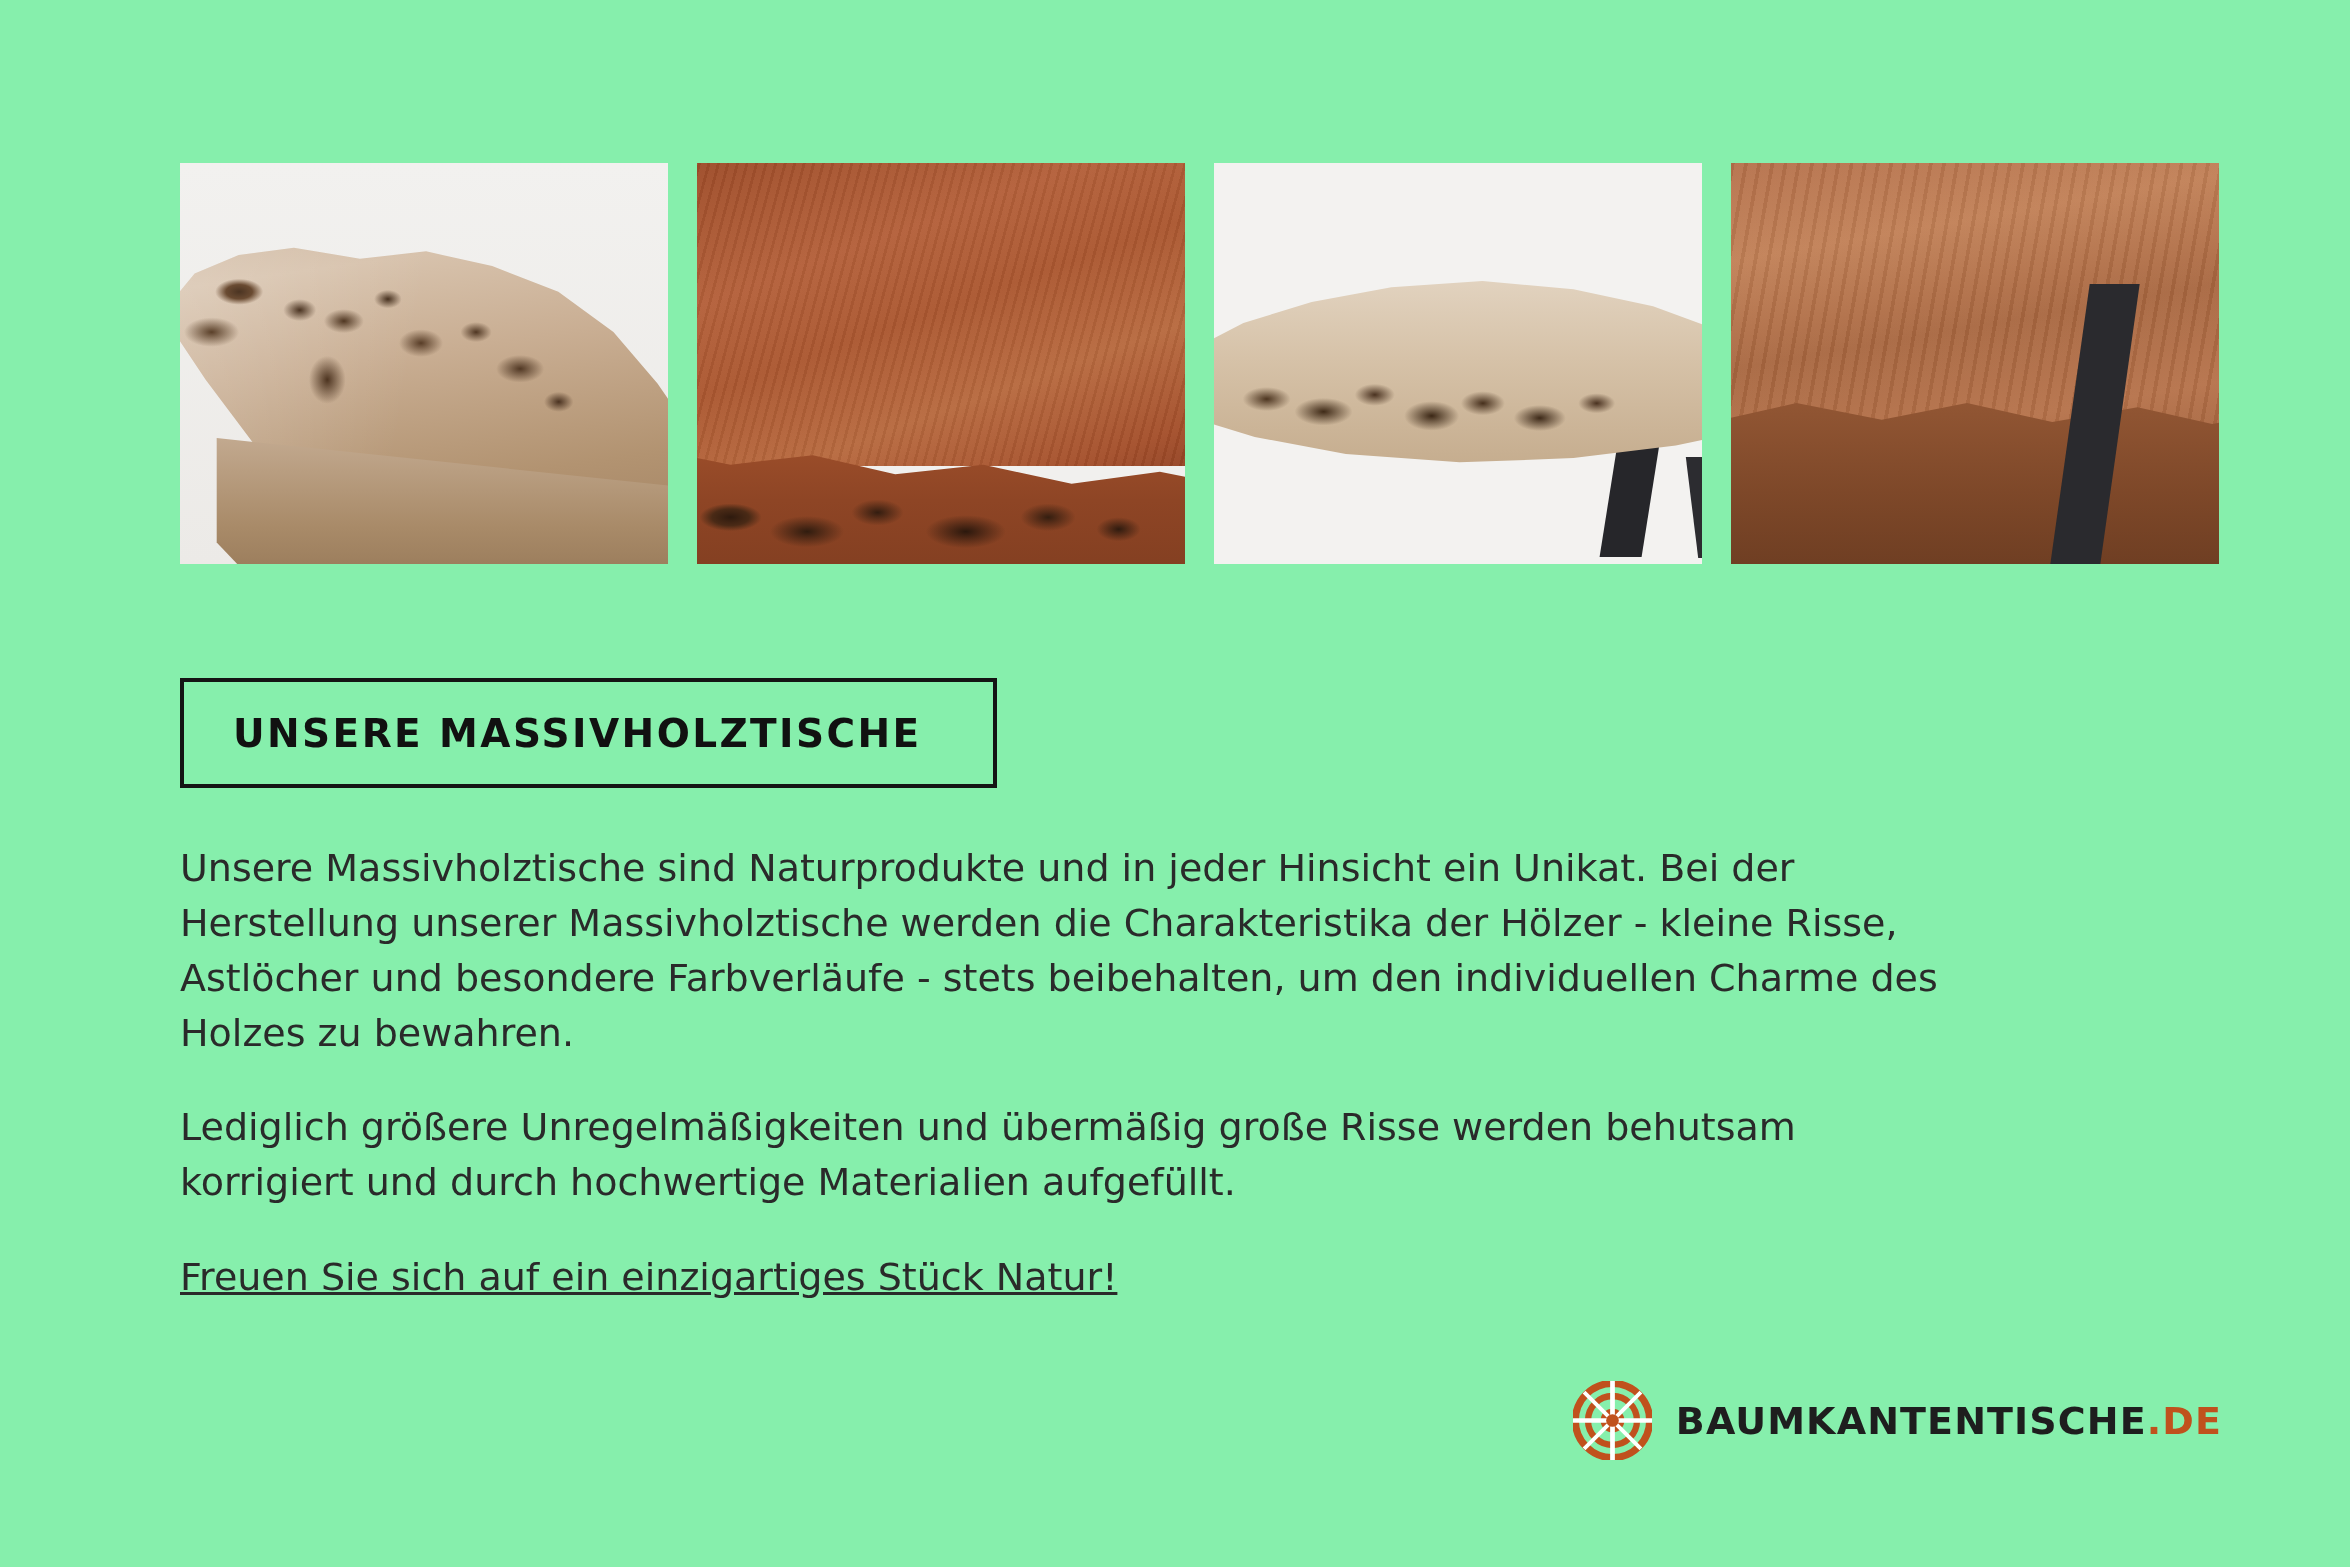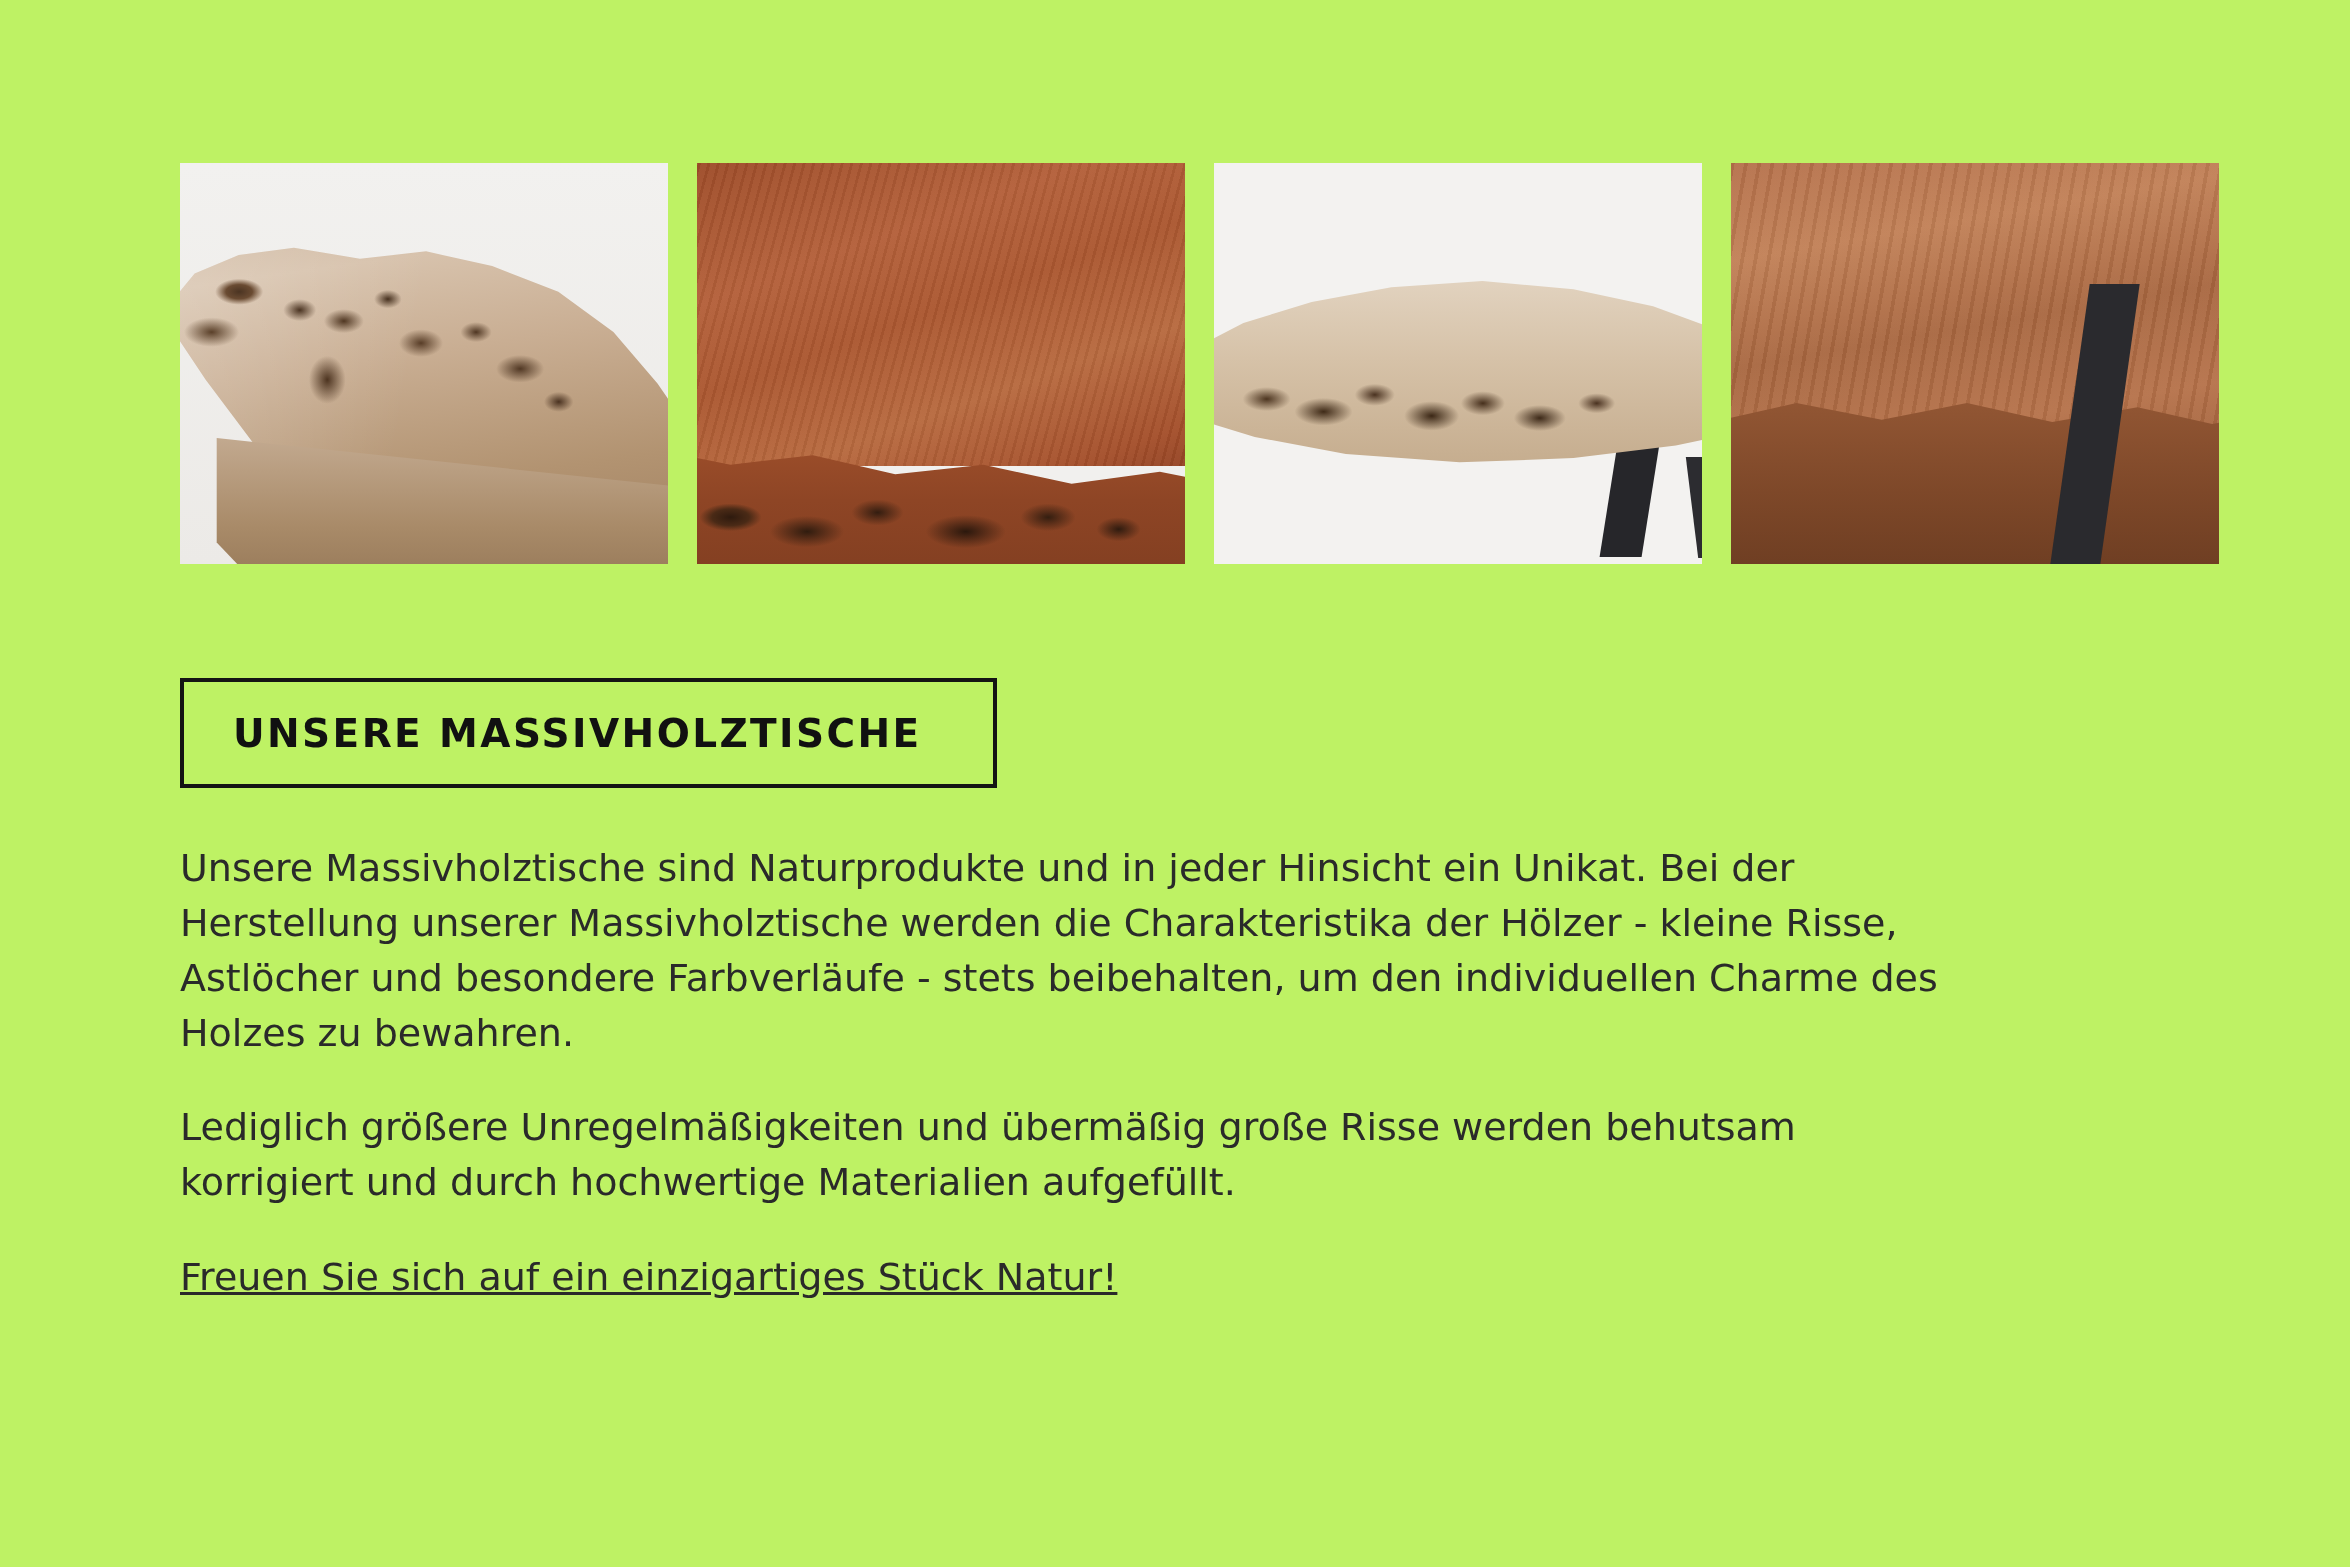--- a/index.html
+++ b/index.html
@@ -12,21 +12,21 @@
     height: 1568px;
     font-family: "DejaVu Sans", sans-serif;
     color: #1b1b1b;
     overflow: hidden;
     position: relative;
   }
 
   .page {
     position: absolute;
     inset: 0;
-    background: #bef264;
+    background: #86efac;
   }
 
   
   .gallery {
     position: absolute;
     left: 180px;
     top: 163px;
     width: 2048px;
     height: 401px;
     display: flex;
@@ -256,15 +256,30 @@
   <div class="heading-box">
     <h1>UNSERE MASSIVHOLZTISCHE</h1>
   </div>
 
   <div class="copy">
     <p>Unsere Massivholztische sind Naturprodukte und in jeder Hinsicht ein Unikat. Bei der Herstellung unserer Massivholztische werden die Charakteristika der Hölzer - kleine Risse, Astlöcher und besondere Farbverläufe - stets beibehalten, um den individuellen Charme des Holzes zu bewahren.</p>
     <p class="p-narrow">Lediglich größere Unregelmäßigkeiten und übermäßig große Risse werden behutsam korrigiert und durch hochwertige Materialien aufgefüllt.</p>
     <p>Freuen Sie sich auf ein einzigartiges Stück Natur!</p>
   </div>
 
+  <div class="brand">
+    <span class="brand-mark-wrap">
+      <svg class="brand-mark" viewBox="0 0 100 100" aria-hidden="true">
+        <circle cx="50" cy="50" r="47" fill="none" stroke="#c0511d" stroke-width="9"></circle>
+        <circle cx="50" cy="50" r="31" fill="none" stroke="#c0511d" stroke-width="8"></circle>
+        <circle cx="50" cy="50" r="15" fill="#c0511d"></circle>
+        <path d="M50 0 L50 100" stroke="#ffffff" stroke-width="6"></path>
+        <path d="M0 50 L100 50" stroke="#ffffff" stroke-width="6"></path>
+        <path d="M14 14 L86 86" stroke="#ffffff" stroke-width="5"></path>
+        <path d="M86 14 L14 86" stroke="#ffffff" stroke-width="5"></path>
+        <circle cx="50" cy="50" r="8" fill="#c0511d"></circle>
+      </svg>
+    </span>
+    <span class="brand-text"><span>BAUMKANTENTISCHE</span><span class="tld">.DE</span></span>
+  </div>
 
 </div>
 
 
 </body></html>

